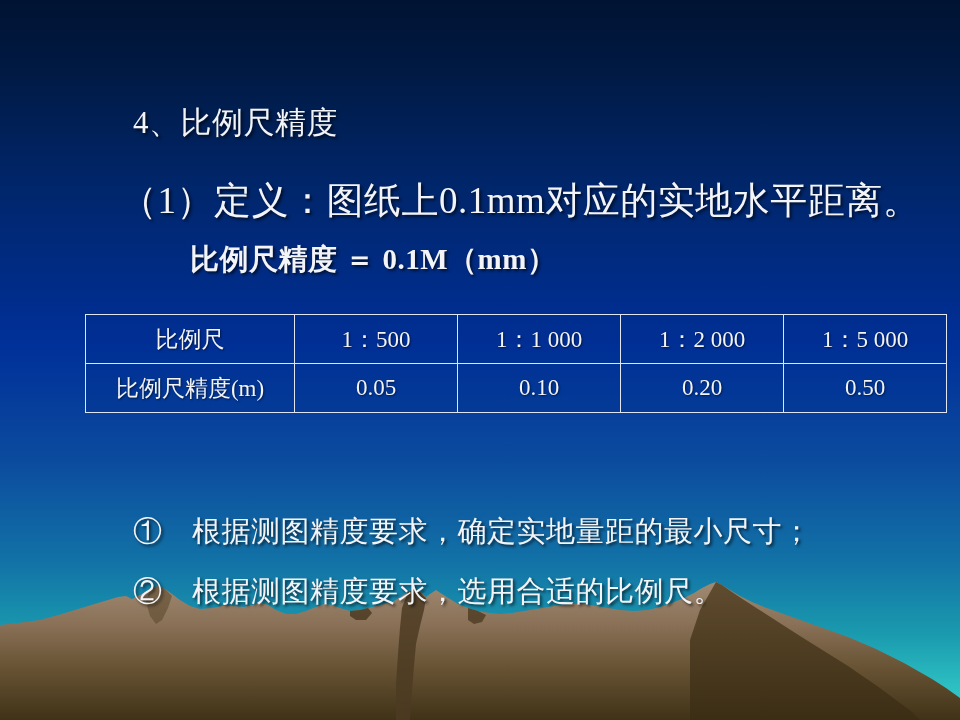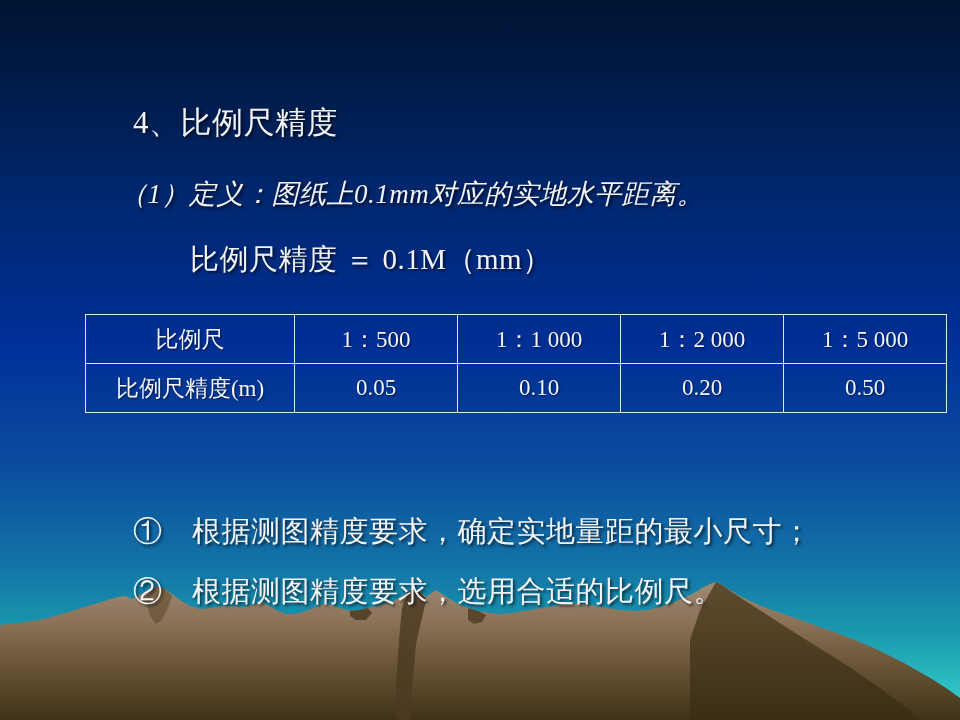--- a/index.html
+++ b/index.html
@@ -51,27 +51,27 @@
     letter-spacing: 0.5px;
   }
   #title-line {
     left: 133px;
     top: 102px;
     font-size: 31px;
   }
   #definition-line {
     left: 120px;
     top: 176px;
-    font-size: 27px;
-    font-style: italic;
+    font-size: 37px;
   }
   #formula-line {
     left: 190px;
     top: 240px;
     font-size: 29px;
+    font-weight: bold;
   }
   #usage-heading {
     left: 133px;
     top: 452px;
     font-size: 29px;
   }
   #usage-item-1 {
     left: 133px;
     top: 512px;
     font-size: 29px;

